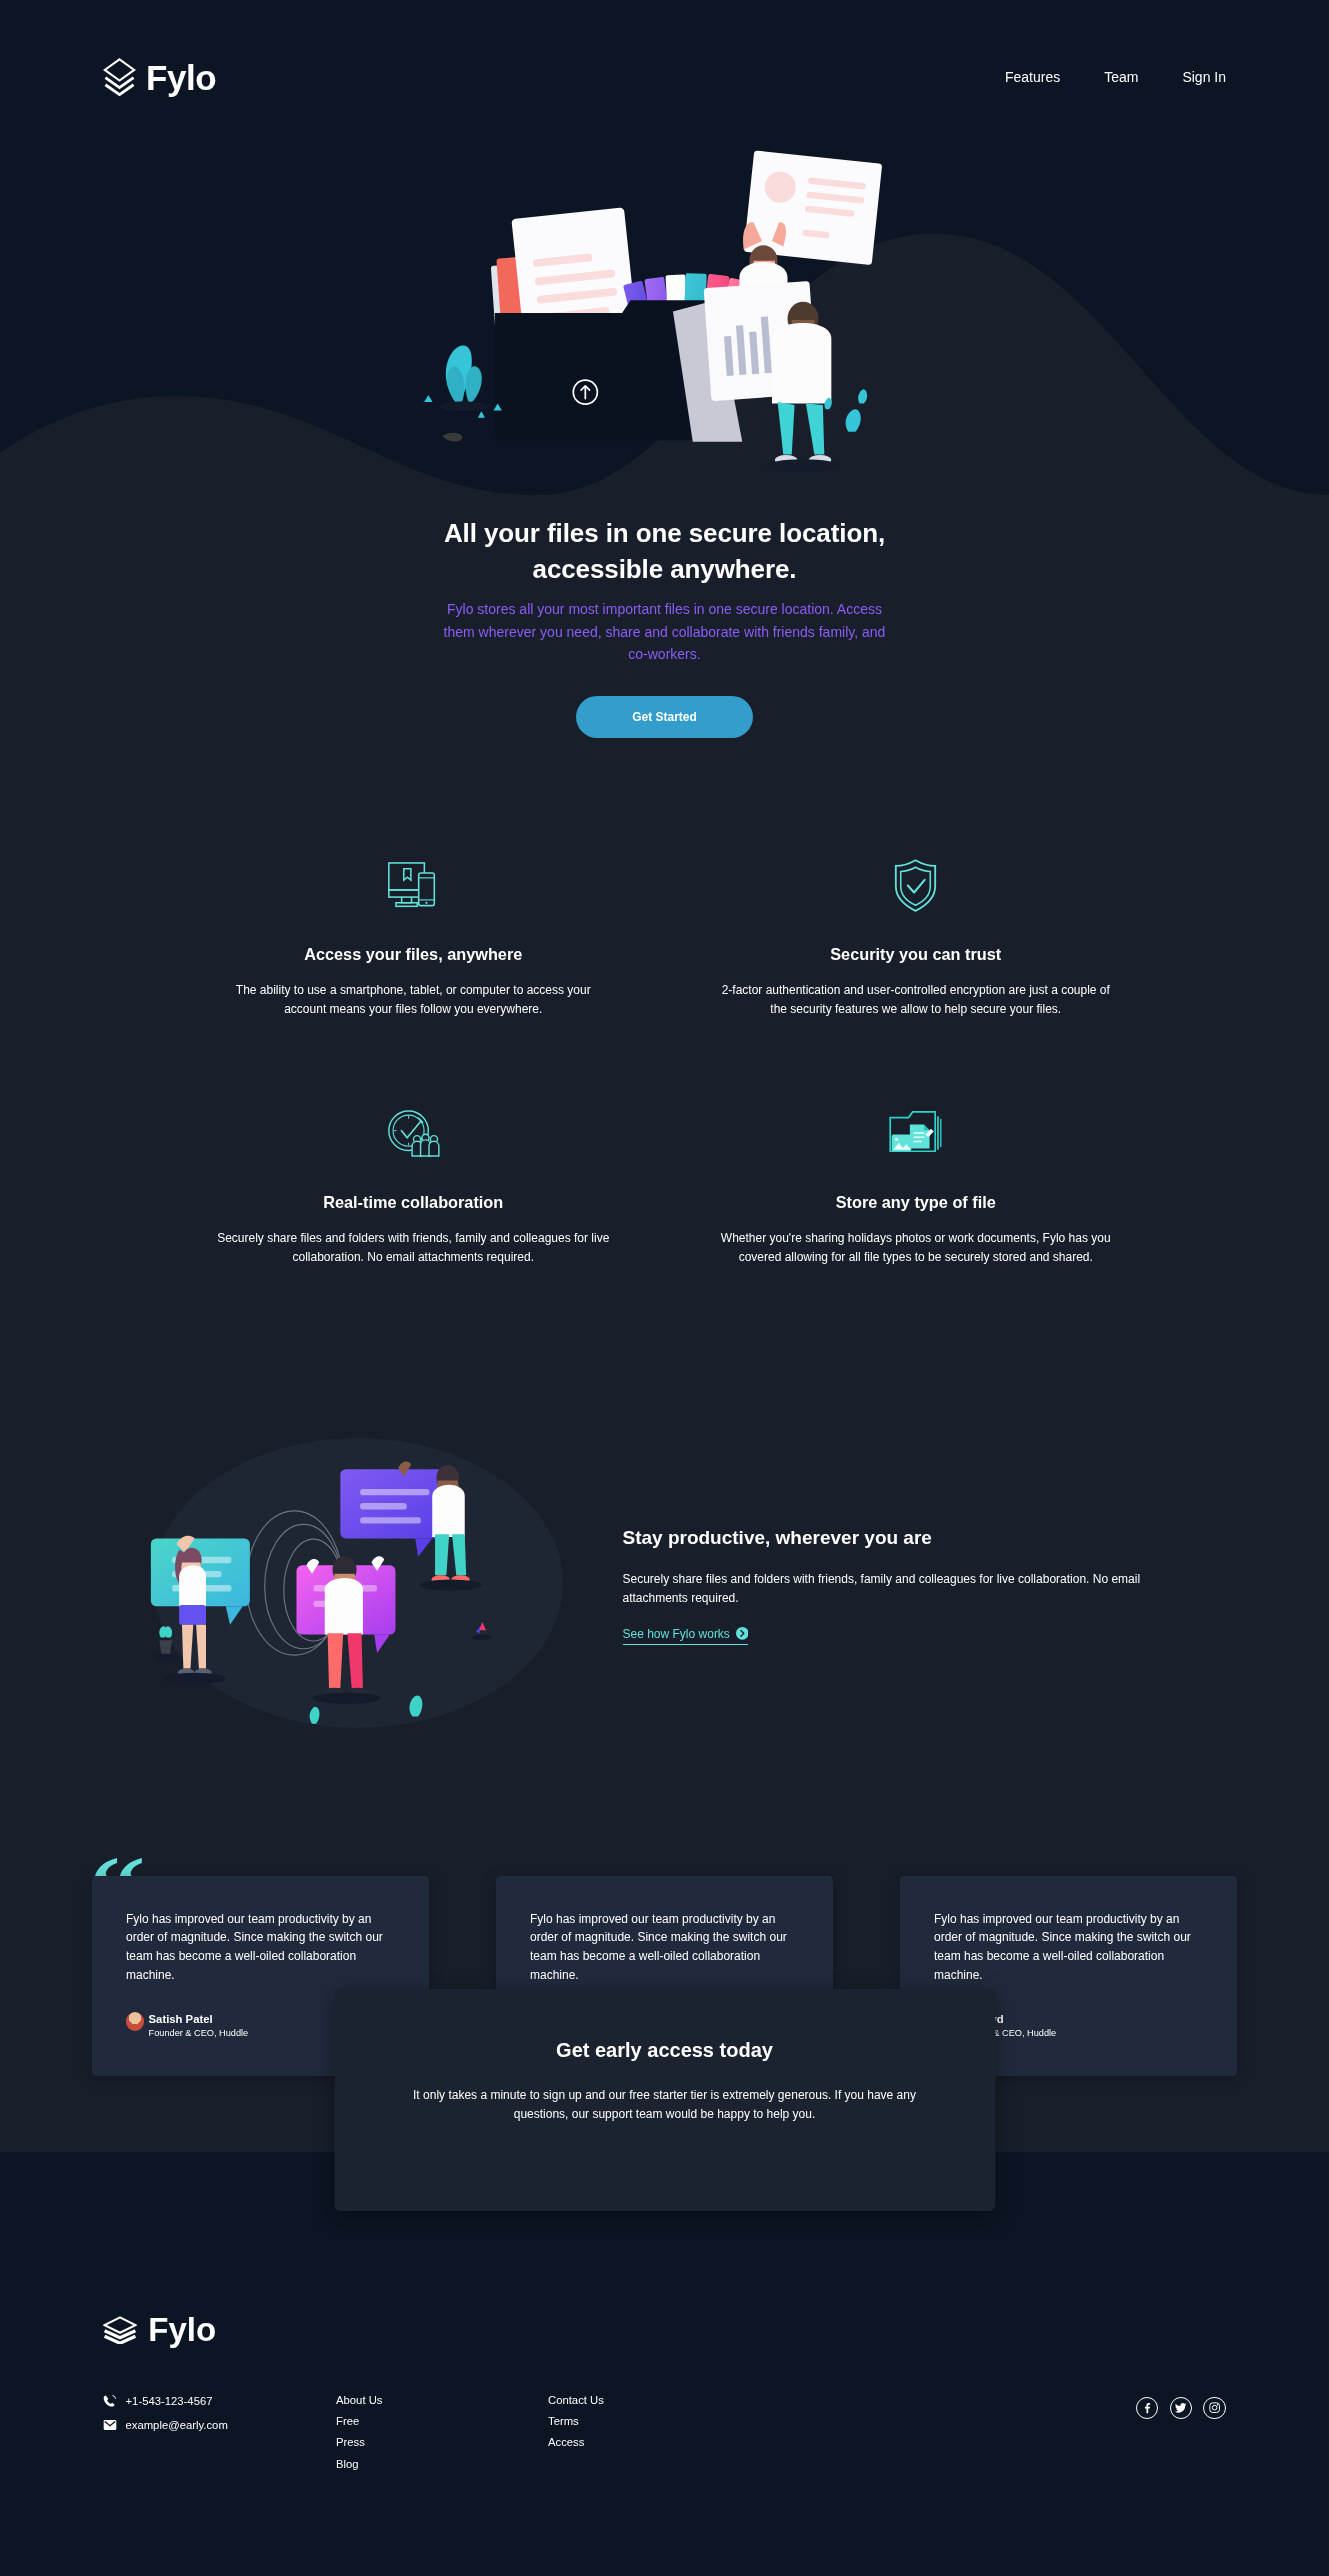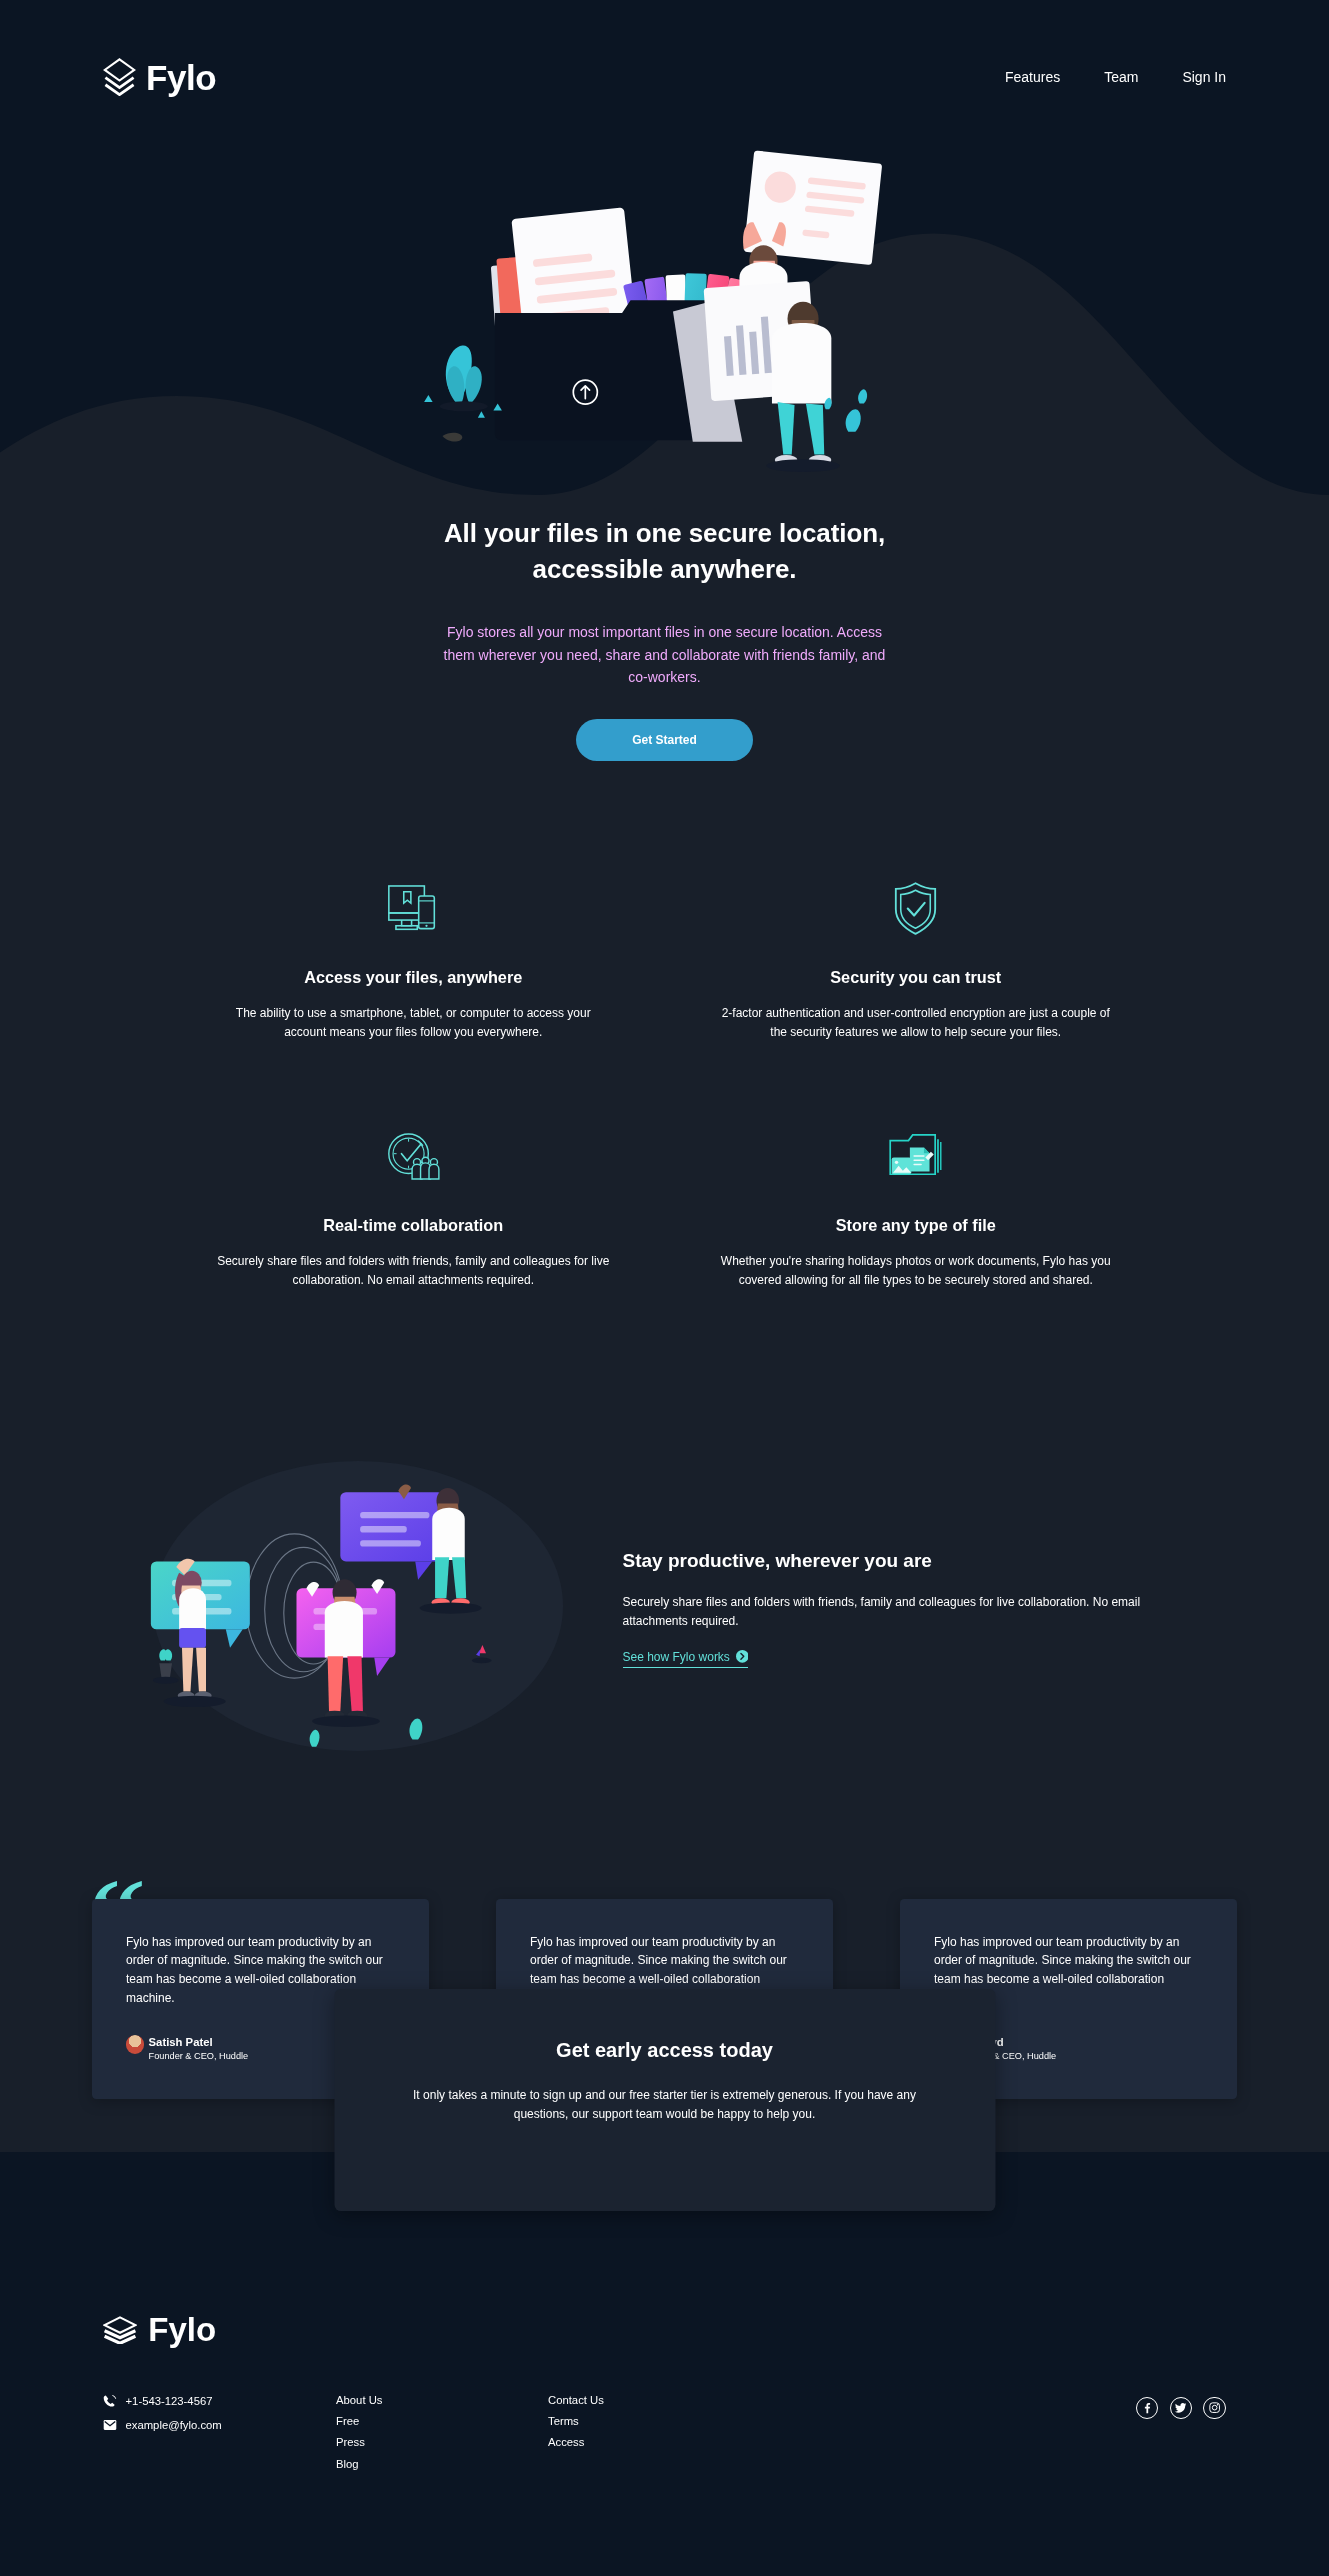--- a/index.html
+++ b/index.html
@@ -39,21 +39,21 @@
     padding:0 0 0 0;
     margin-top:25.5px;
   }
   .hero-illustration { width:509px; height:382px; margin:0 auto; display:block; }
   .hero-title {
     font-size:26px; line-height:1.38; font-weight:700;
     max-width:509px; margin:12.7px auto 0 auto; letter-spacing:-0.1px;
   }
   .hero-sub {
     font-size:14px; line-height:1.62; font-weight:400;
-    max-width:453px; margin:33px auto 0 auto; color:#f0abfc;
+    max-width:453px; margin:10px auto 0 auto; color:#8b5cf6;
   }
   .btn-primary {
     display:inline-block; margin-top:30px;
     background:#339ECC; color:#fff; border:none; cursor:pointer;
     font-family:inherit; font-size:12px; font-weight:700;
     width:177px; height:42px; border-radius:21px; line-height:42px;
     text-align:center;
   }
 
   
@@ -559,21 +559,21 @@
             <path d="M4 2 C2.5 2 1 3.6 1 5.2 C1 11.5 6.5 17.5 13 18 C14.8 18.1 16.5 16.8 16.5 15.3 L13.2 12.6 L10.8 14.3 C9 13 7 11 5.8 9.2 L7.5 6.9 Z" fill="#fff"></path>
             <path d="M14 2.2 a5 5 0 0 1 4 4" fill="none" stroke="#fff" stroke-width="1.4" stroke-linecap="round"></path>
           </svg>
           <span>+1-543-123-4567</span>
         </div>
         <div class="contact-row">
           <svg class="ic" viewBox="0 0 20 20" xmlns="http://www.w3.org/2000/svg">
             <rect x="1" y="3" width="18" height="14" rx="1.5" fill="#fff"></rect>
             <path d="M2.5 5 L10 11 L17.5 5" fill="none" stroke="#0B1523" stroke-width="2"></path>
           </svg>
-          <span>example@fylo.com</span>
+          <span>example@early.com</span>
         </div>
       </div>
 
       <div class="col-links">
         <a href="#">About Us</a>
         <a href="#">Free</a>
         <a href="#">Press</a>
         <a href="#">Blog</a>
       </div>
 

